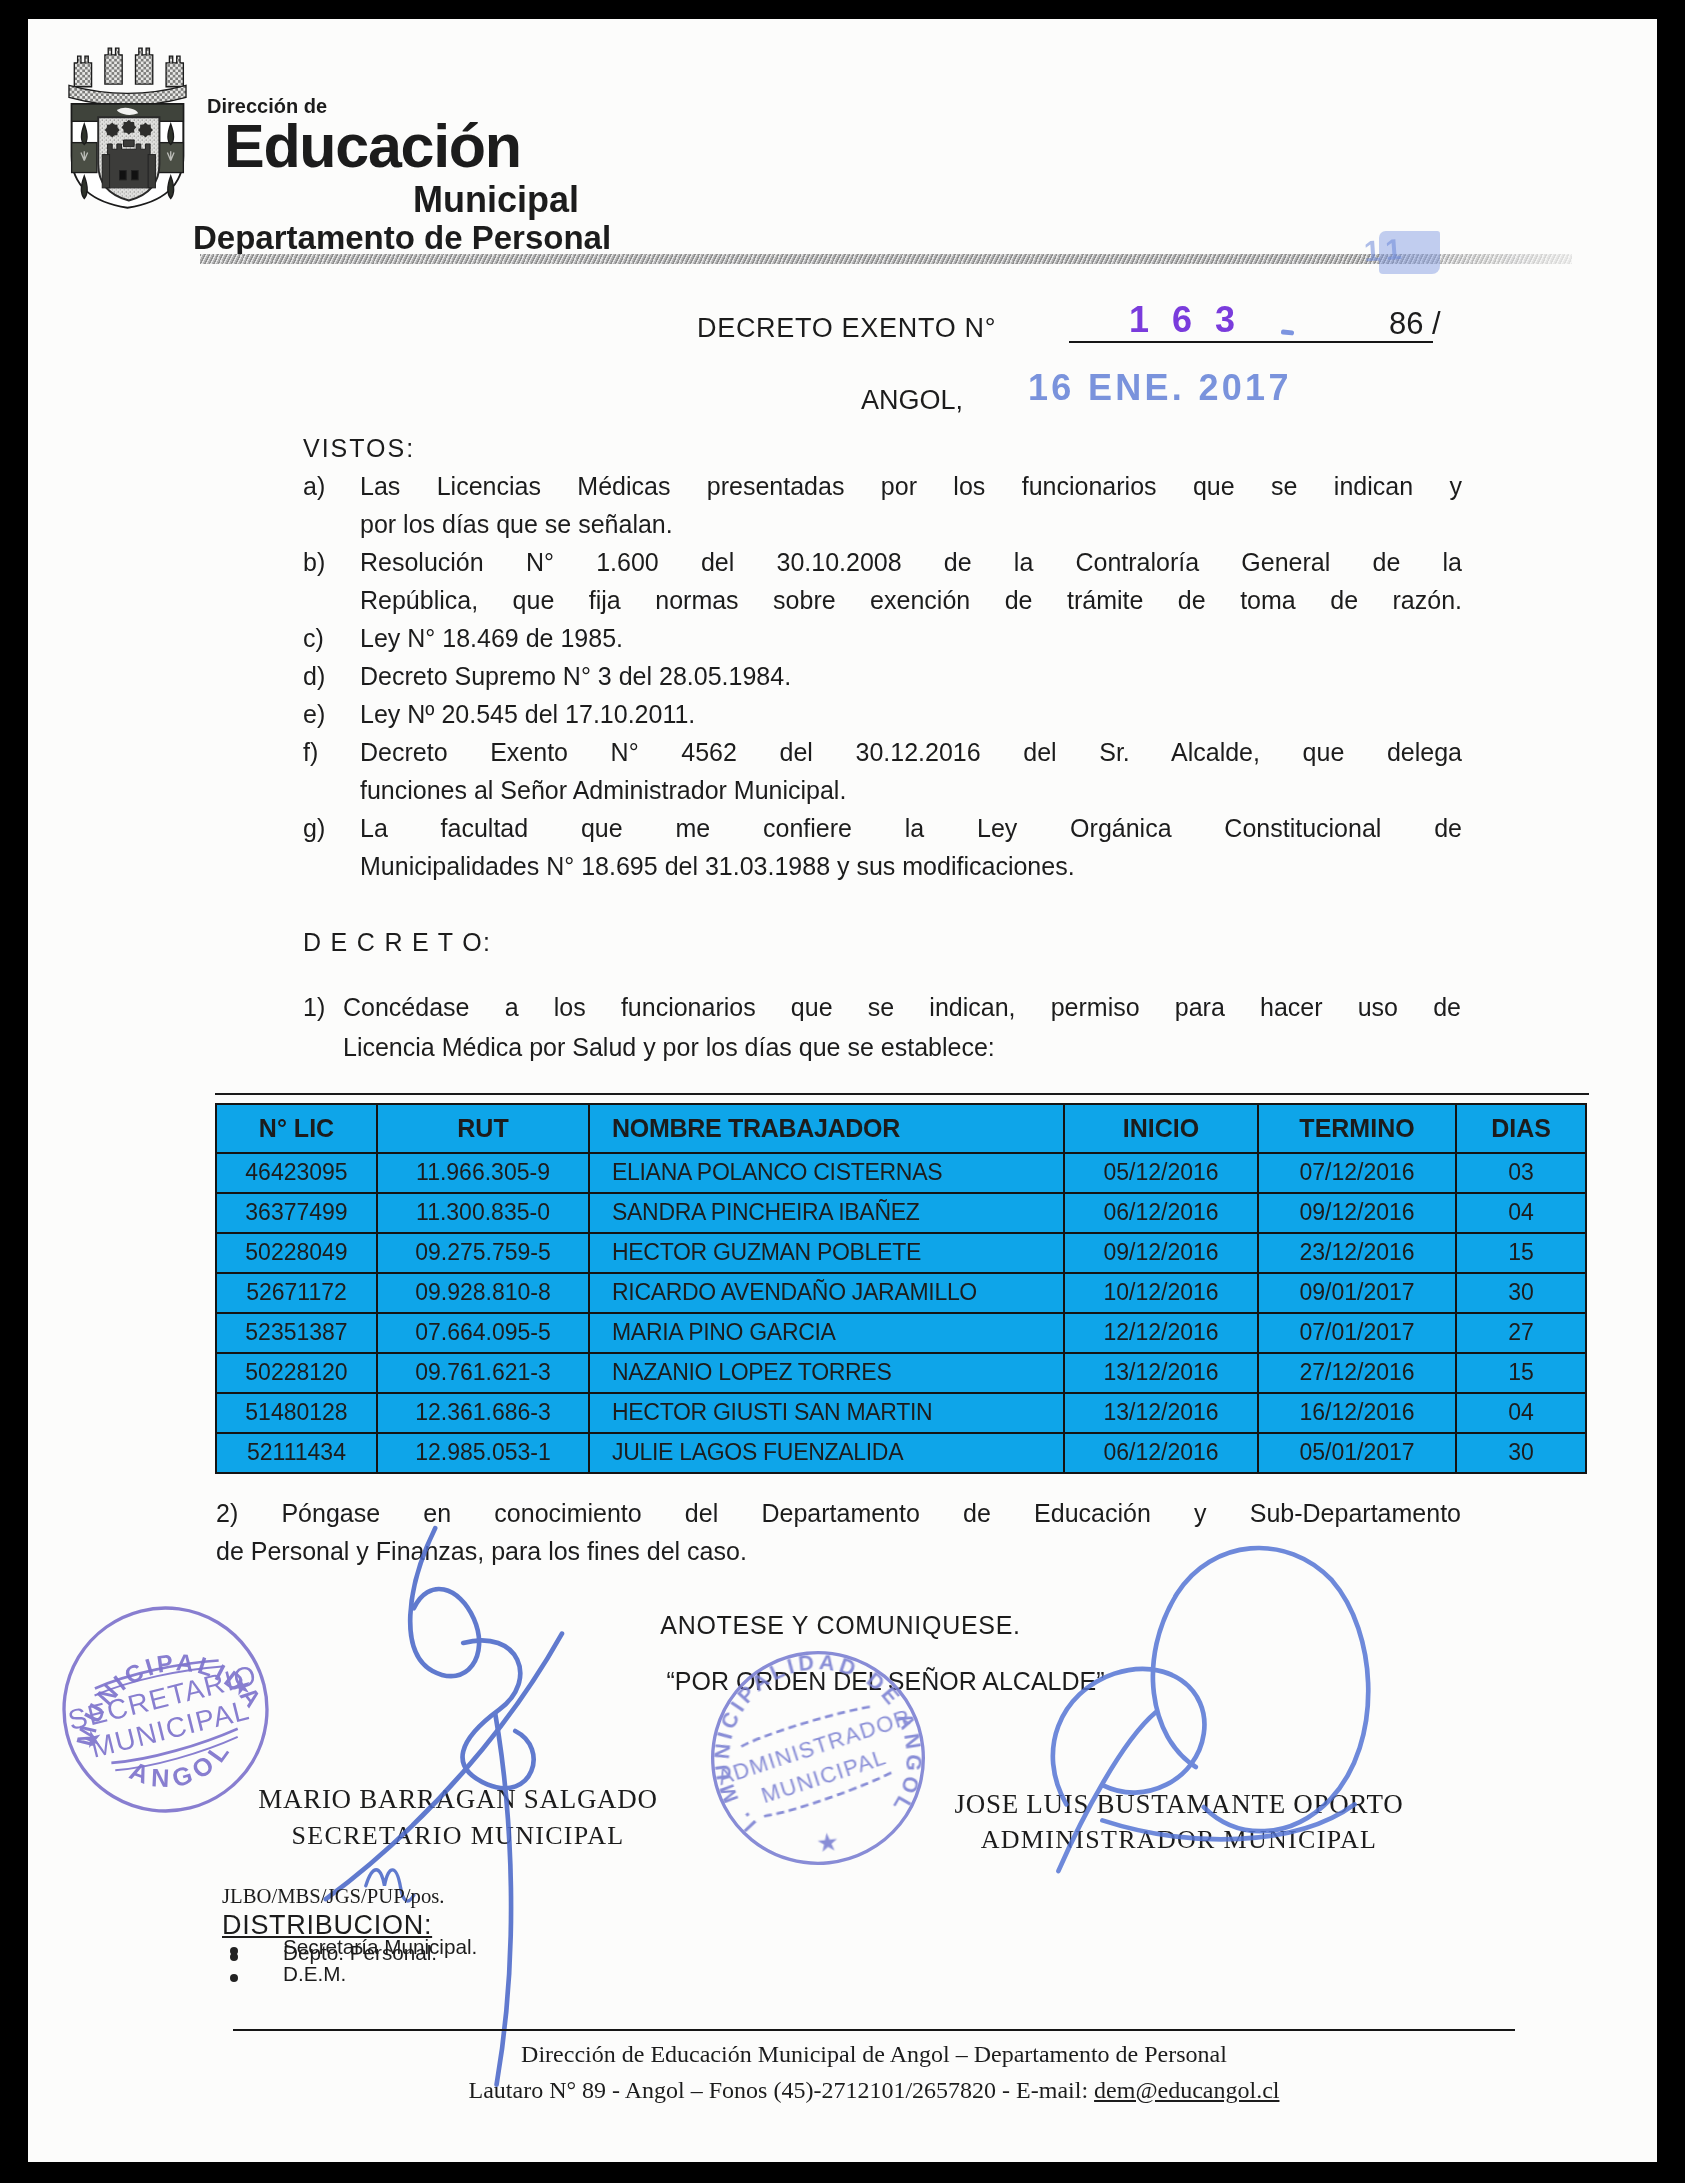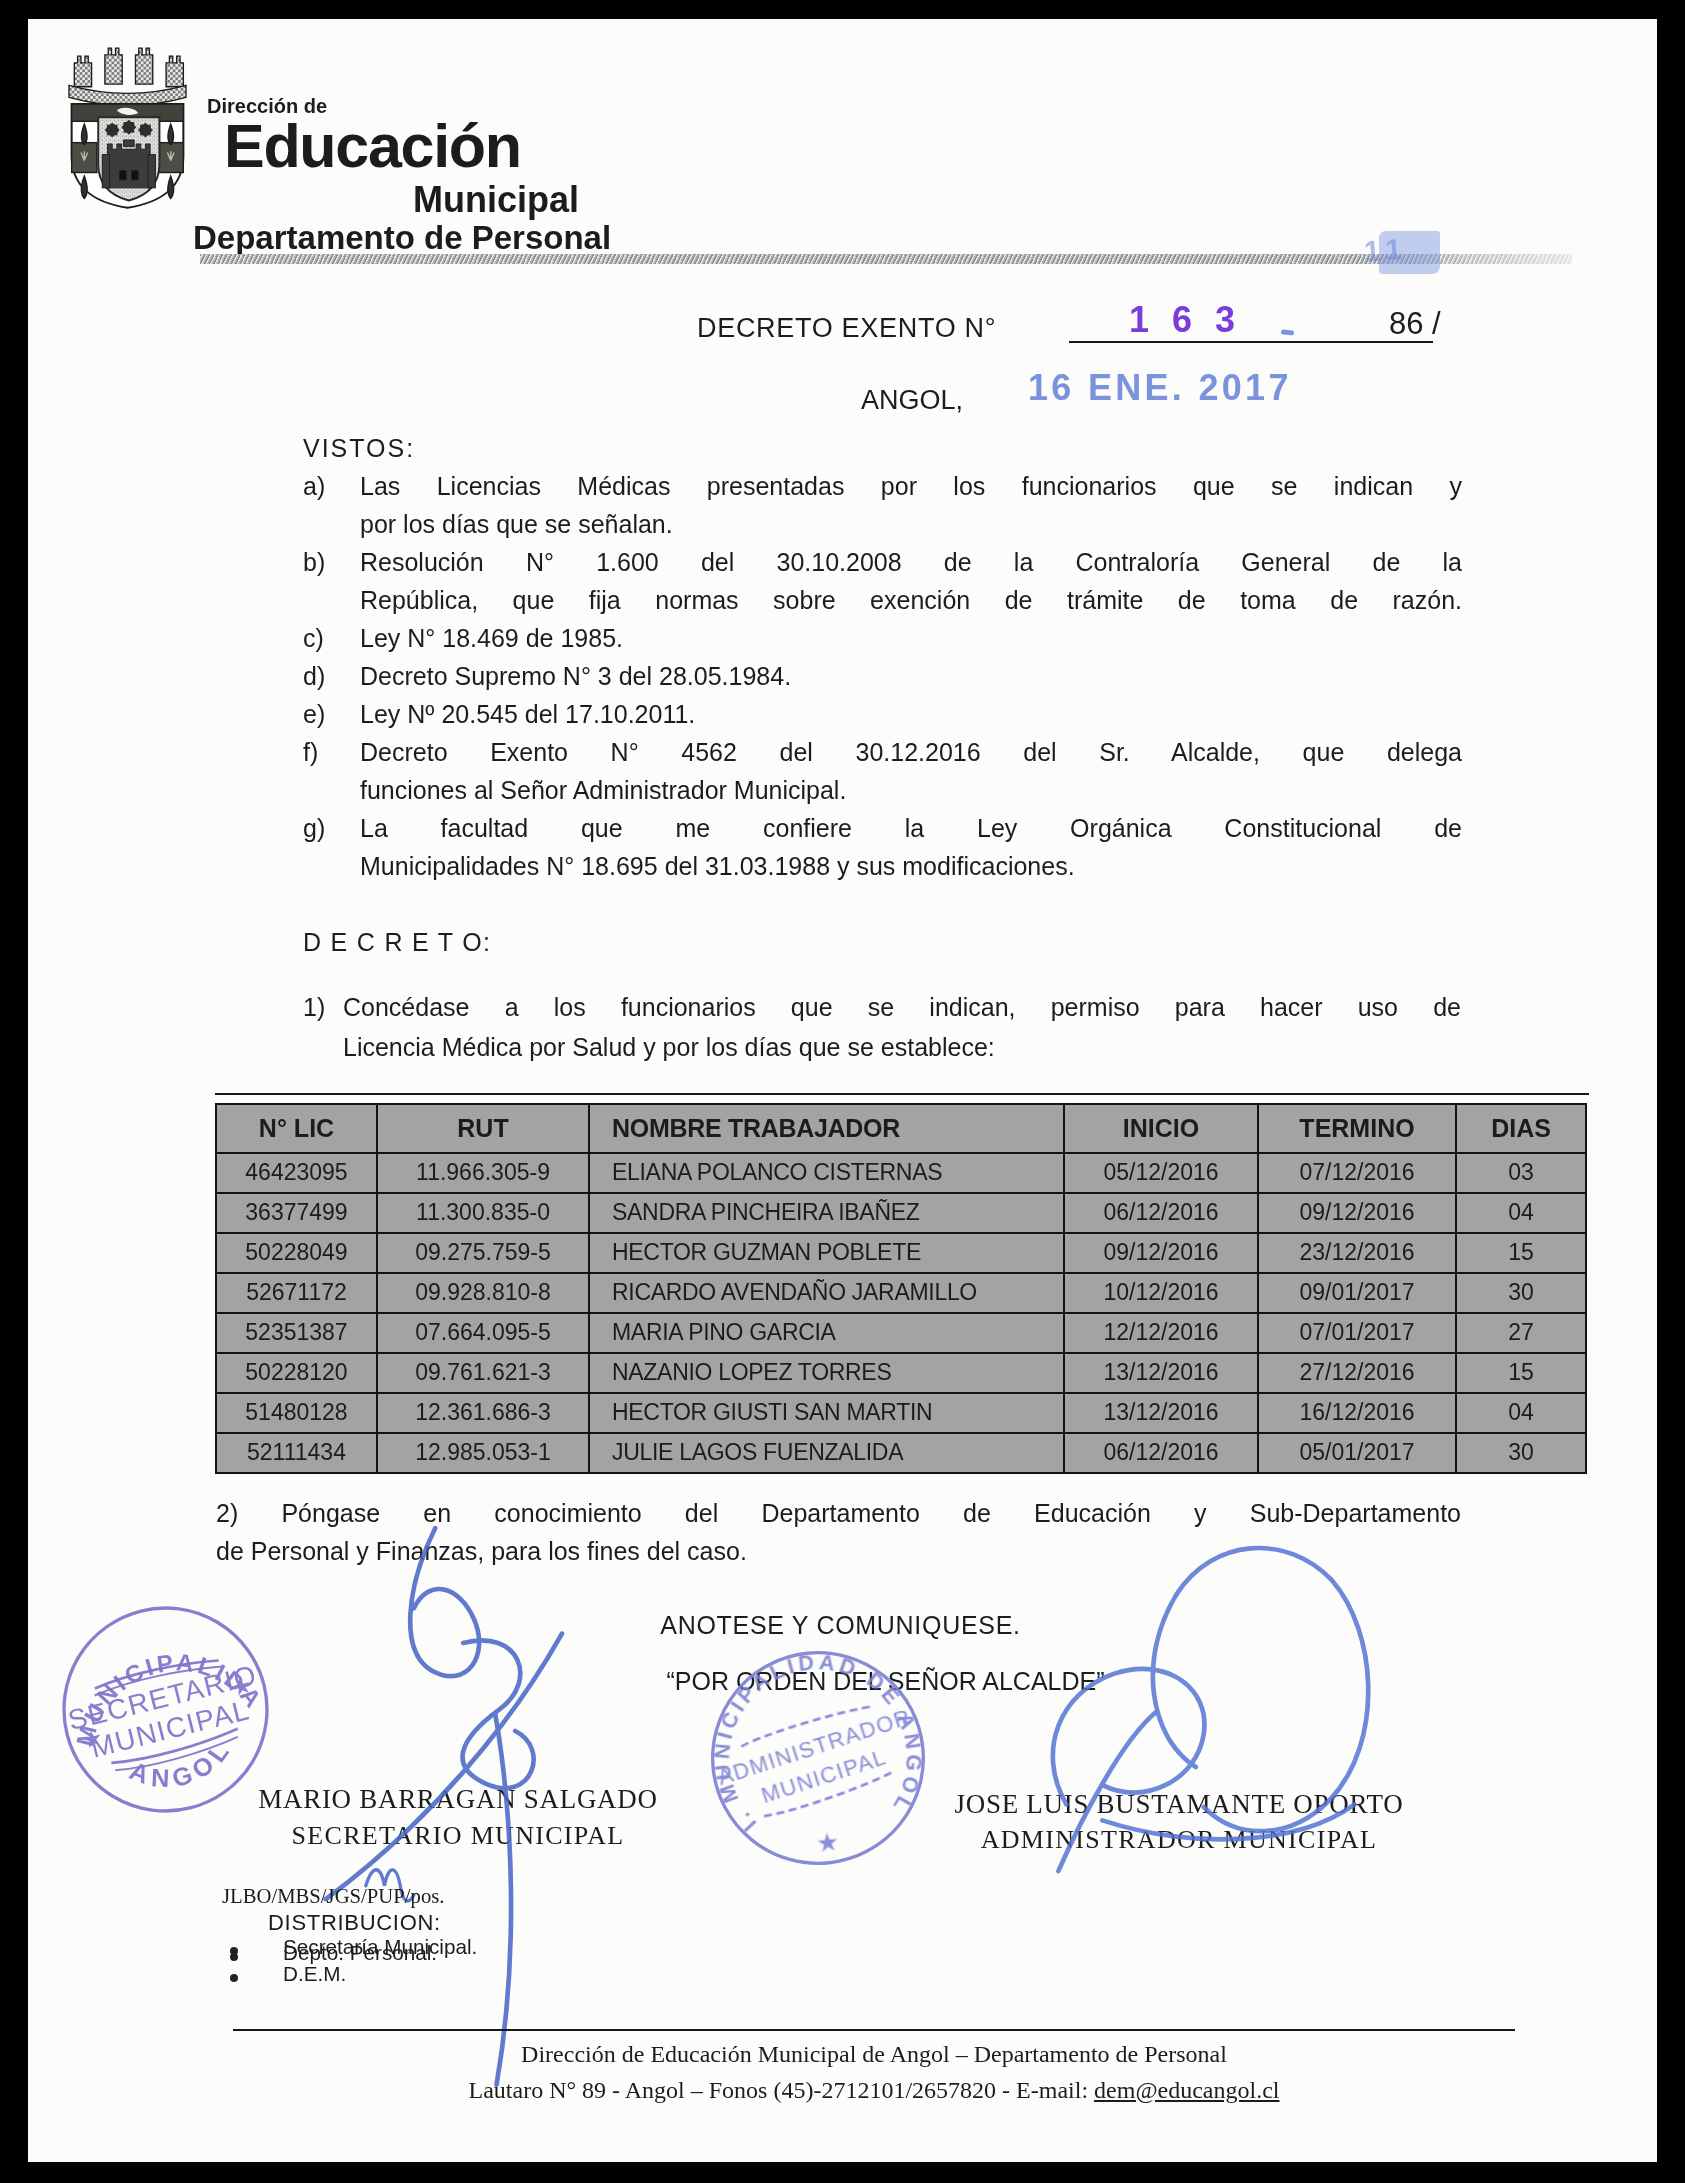--- a/index.html
+++ b/index.html
@@ -45,21 +45,21 @@
 
   
   .dec-head{left:275px;top:909px;font-size:25px;letter-spacing:1.3px;}
   .item1{left:275px;top:968px;font-size:25px;line-height:40px;display:flex;}
   .i1-label{width:40px;flex:none;}
   .i1-lines{width:1118px;}
   .item1 .jline{height:40px;}
 
   
   .pre-rule{left:187px;top:1074px;width:1374px;height:2px;background:#1a1a1a;}
-  .tbl{left:187px;top:1084px;border:2.7px solid #141414;background:#a3a3a3;}
+  .tbl{left:187px;top:1084px;border:2.7px solid #141414;background:#0ea5e9;}
   .trow{display:grid;grid-template-columns:161px 212px 475px 194px 198px 128px;}
   .tcell{border-right:2px solid #141414;border-top:2px solid #141414;display:flex;
          align-items:center;justify-content:center;font-size:23px;}
   .trow .tcell:last-child{border-right:none;}
   .trow.hdr .tcell{border-top:none;height:47px;font-size:25px;font-weight:bold;}
   .trow .tcell{height:38px;}
   .trow.hdr .tcell{height:47px;}
   .tcell.name{justify-content:flex-start;padding-left:22px;letter-spacing:-0.3px;}
 
   
@@ -68,21 +68,21 @@
   .pororden{left:524px;top:1648px;width:667px;text-align:center;font-size:25px;}
 
   .sig-name{font-family:"Liberation Serif",serif;text-align:center;letter-spacing:0.7px;}
   .ln{left:163px;top:1765px;width:534px;font-size:27px;}
   .lt{left:163px;top:1802px;width:534px;font-size:26px;letter-spacing:1.3px;}
   .rn{left:884px;top:1770px;width:534px;font-size:27px;}
   .rt{left:884px;top:1806px;width:534px;font-size:26px;letter-spacing:1.3px;}
 
   
   .initials{left:194px;top:1866px;font-family:"Liberation Serif",serif;font-size:20.7px;}
-  .distrib{left:194px;top:1891px;font-size:22px;letter-spacing:0.7px;margin-left:46px;}
+  .distrib{left:194px;top:1891px;font-size:27px;text-decoration:underline;letter-spacing:0.7px;}
   .bullet-row{left:202px;font-size:20.7px;display:flex;align-items:center;}
   .bdot{width:8px;height:8px;border-radius:50%;background:#222;margin-top:8px;margin-right:45px;flex:none;}
   .b1{top:1916px;} .b2{top:1943px;} .b3{top:1922px;}
 
   
   .f-rule{left:205px;top:2010px;width:1282px;height:2px;background:#161616;}
   .f-line{left:205px;width:1282px;text-align:center;font-family:"Liberation Serif",serif;font-size:24px;}
   .f1{top:2022px;}
   .f2{top:2058px;}
   .f-email{text-decoration:underline;}

